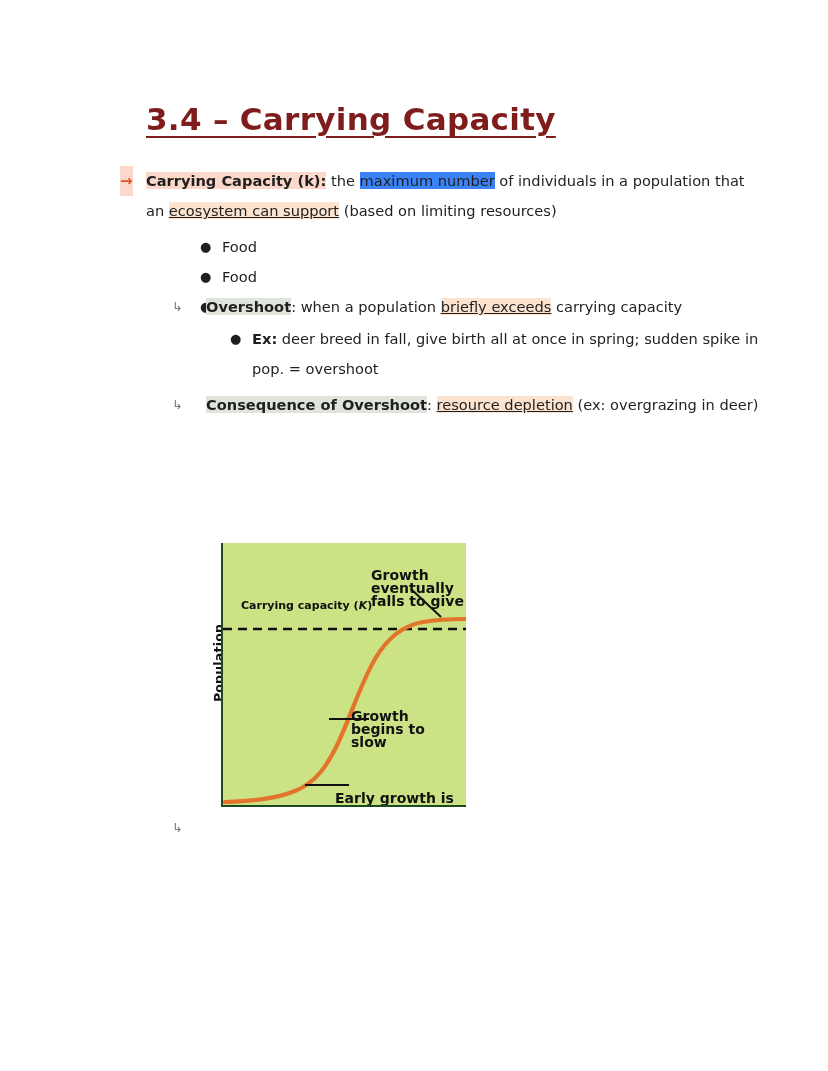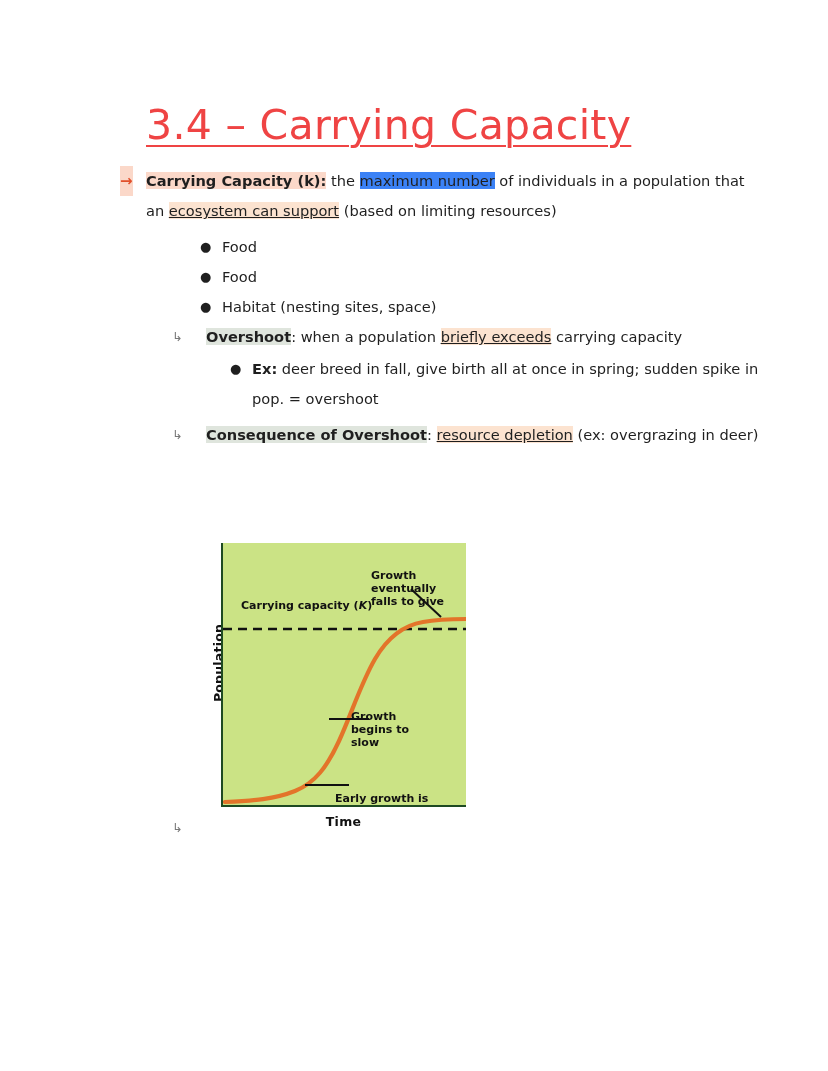--- a/index.html
+++ b/index.html
@@ -15,24 +15,24 @@
     color: #1c1c1c;
     overflow: hidden;
   }
 
   
   .page-title {
     position: absolute;
     left: 146px;
     top: 101px;
     font-family: "DejaVu Sans", sans-serif;
-    font-size: 41px;
-    font-weight: 400;
+    font-size: 31px;
+    font-weight: 700;
     letter-spacing: 0.3px;
-    color: #ef4444;
+    color: #7f1d1d;
     text-decoration: underline;
     text-decoration-thickness: 2px;
     text-underline-offset: 6px;
     white-space: nowrap;
   }
 
   
   .notes {
     position: absolute;
     left: 120px;
@@ -167,21 +167,21 @@
     left: 18px;
     top: 56px;
     font-size: 11px;
     font-weight: 700;
     color: #111;
     white-space: nowrap;
   }
   .cap-label em { font-style: italic; }
   .ann {
     position: absolute;
-    font-size: 11px;
+    font-size: 14px;
     font-weight: 700;
     color: #111;
     line-height: 13px;
   }
   .ann-top   { left: 148px; top: 26px; }
   .ann-mid   { left: 128px; top: 167px; }
   .ann-low   { left: 112px; top: 232px; margin-top: 17px; }
 </style>
 </head>
 <body>
@@ -199,21 +199,20 @@
     <li>
       <span class="dot">●</span>
       <span>Food</span>
     </li>
     <li>
       <span class="dot">●</span>
       <span>Food</span>
     </li>
     <li>
       <span class="dot">●</span>
-      <span>Habitat (nesting sites, space)</span>
     </li>
   </ul>
 
   <div class="lvl2">
     <span class="hook">↳</span>
     <span class="hl-gray"><b>Overshoot</b></span><span>: when a population </span><span class="hl-peach-strong">briefly exceeds</span><span> carrying capacity</span>
   </div>
 
   <div class="lvl3">
     <span class="dot">●</span>
@@ -264,14 +263,13 @@
       <div>begins to</div>
       <div>slow</div>
     </div>
 
     <div class="ann ann-low">
       <div>Early growth is</div>
       <div>exponential</div>
     </div>
   </div>
 
-  <div class="fig-xlabel">Time</div>
 </div>
 
 </body></html>

